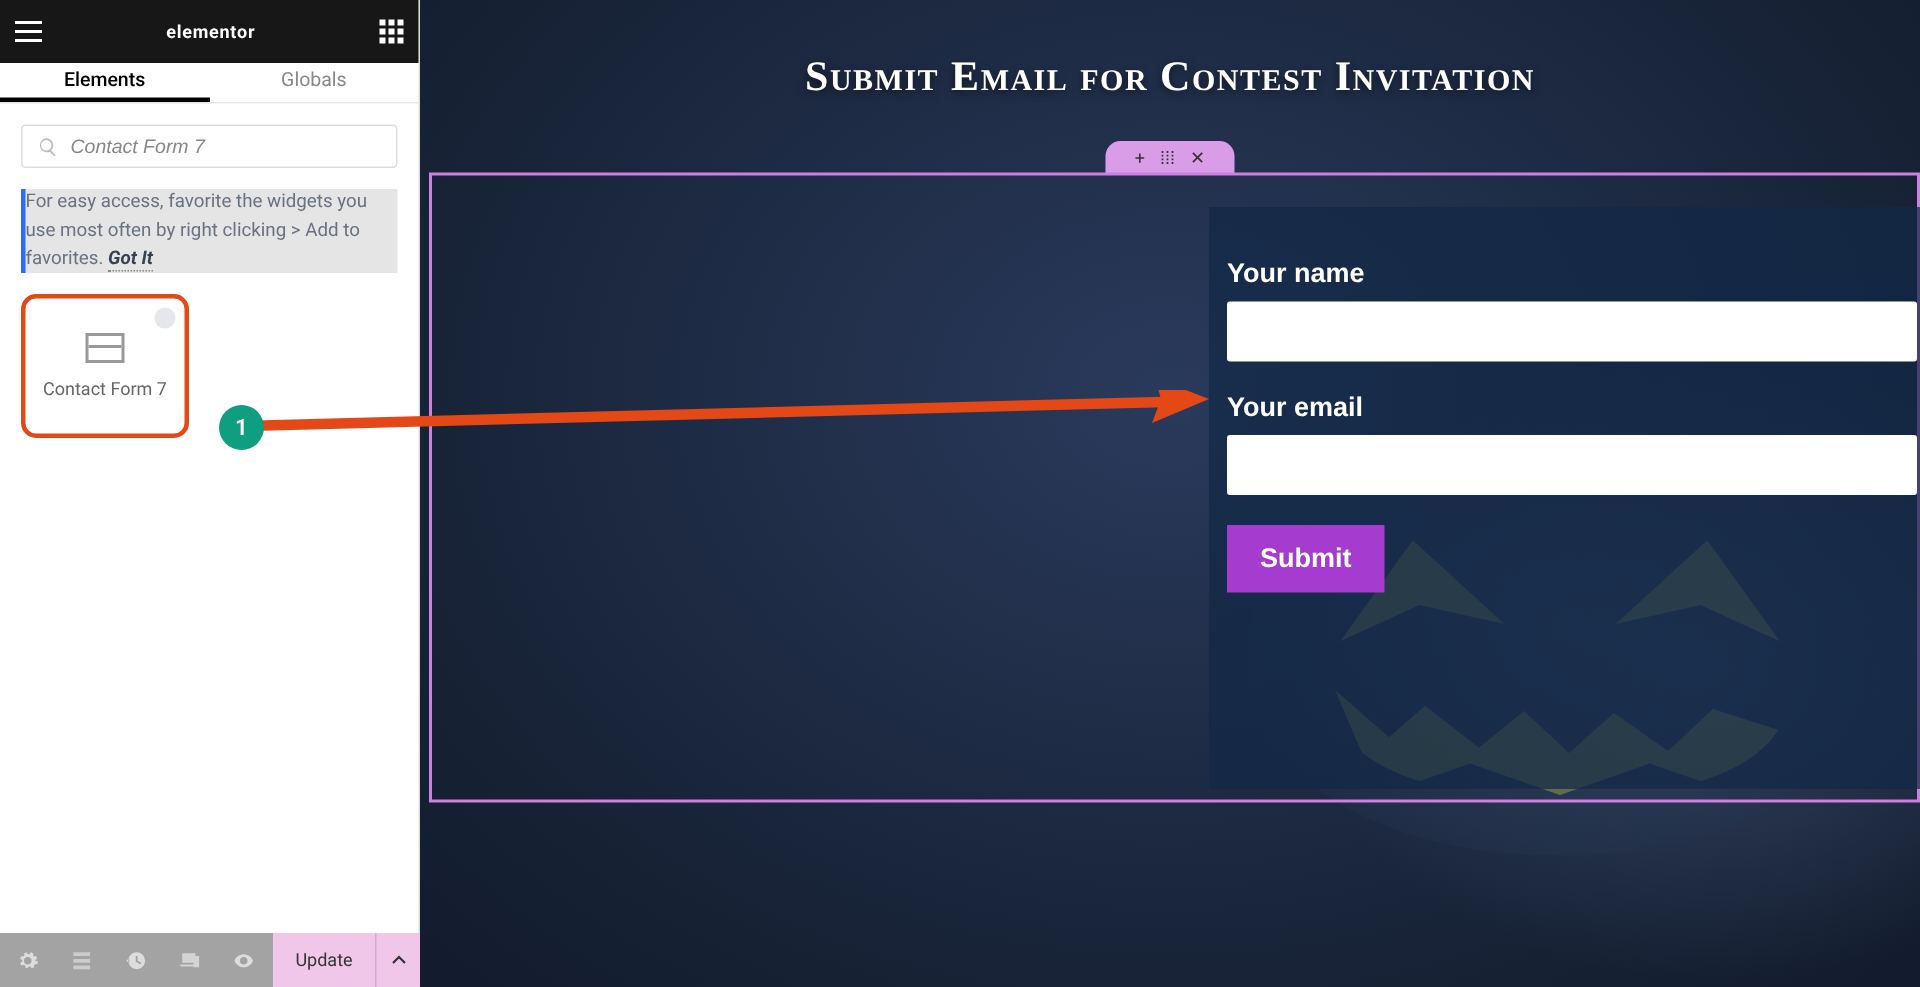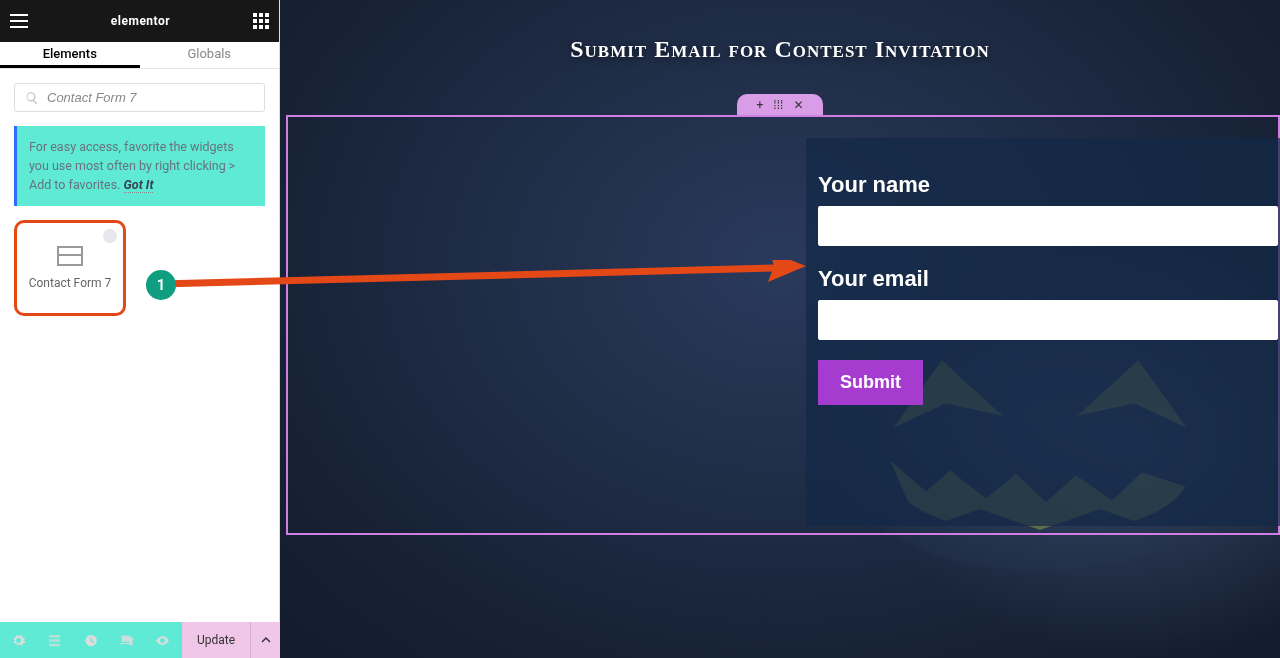--- a/index.html
+++ b/index.html
@@ -57,22 +57,21 @@
       padding: 6px 10px; gap: 8px;
     }
     .search svg { width: 14px; height: 14px; fill: #bbb; }
     .search input {
       border: none; outline: none; font-size: 13px; color: #888;
       font-style: italic; flex: 1; background: transparent;
     }
     .tip {
       margin: 0 14px;
       border-left: 3px solid #2e6cff;
-      background: #5eead4;
-      padding: 12px;
+      background: #e5e5e5;
       font-size: 12.5px;
       color: #6a7280;
       line-height: 1.5;
     }
     .tip .got-it { font-weight: 700; font-style: italic; color: #374151; border-bottom: 1px dotted #888; cursor: pointer; }
     .widget-grid { padding: 14px; display: flex; }
     .widget-card {
       width: 112px; height: 96px;
       border: 3px solid #e44817;
       border-radius: 10px;
@@ -91,21 +90,21 @@
     }
     .widget-card .wlabel { font-size: 12px; color: #666; }
     .widget-card .ext-badge {
       position: absolute; top: 6px; right: 6px;
       width: 14px; height: 14px; border-radius: 50%;
       background: #e5e7eb;
     }
     .footer {
       position: absolute; bottom: 0; left: 0; width: 280px; height: 36px;
       display: flex; align-items: stretch;
-      background: #5eead4;
+      background: #a3a3a3;
     }
     .footer .ficon {
       width: 36px; display: flex; align-items: center; justify-content: center;
       color: #ddd; cursor: pointer;
     }
     .footer .ficon svg { width: 15px; height: 15px; fill: #ddd; }
     .footer .update {
       margin-left: auto; width: 68px; background: #f0c7e9;
       color: #333; font-size: 12px; display: flex; align-items: center; justify-content: center;
       cursor: pointer;
@@ -154,21 +153,21 @@
     .pumpkin .eye.right { right: 60px; transform: scaleX(-1) rotate(-6deg); }
     .pumpkin .mouth {
       position: absolute; left: 60px; right: 60px; top: 190px; height: 70px;
       background: #c9d84a;
       clip-path: polygon(0% 0%, 12% 45%, 20% 15%, 32% 55%, 42% 20%, 52% 60%, 62% 22%, 74% 58%, 84% 18%, 100% 40%, 90% 100%, 70% 70%, 50% 100%, 30% 70%, 10% 100%);
       border-radius: 0 0 120px 120px / 0 0 60px 60px;
     }
     .heading {
       position: absolute; top: 36px; left: 0; right: 0;
       text-align: center; color: #fff;
-      font-size: 24px; font-weight: 800;
+      font-size: 28px; font-weight: 800;
       letter-spacing: 1px;
       font-variant: small-caps;
       text-shadow: 0 2px 6px rgba(0,0,0,.5);
       font-family: "Georgia", serif;
     }
     .section-tab {
       position: absolute; top: 94px; left: 50%; transform: translateX(-50%);
       background: #d99de8;
       height: 22px; width: 86px;
       border-radius: 10px 10px 0 0;
@@ -181,21 +180,21 @@
       height: 420px;
       border: 2px solid #cf7fe1;
     }
     .form-panel {
       position: absolute; top: 138px; right: 0;
       width: 474px; height: 388px;
       background: rgba(18,40,70,.72);
       padding: 34px 0 0 12px;
     }
     .form-panel label {
-      color: #fff; font-size: 22px; font-weight: 600; display: block; margin-bottom: 8px;
+      color: #fff; font-size: 18px; font-weight: 600; display: block; margin-bottom: 8px;
       font-family: Verdana, sans-serif;
     }
     .form-panel input[type=text] {
       width: 460px; height: 40px; border: none; background: #fff;
       padding: 0 10px; font-size: 14px; margin-bottom: 20px;
       border-radius: 2px;
     }
     .form-panel .submit-btn {
       background: #a63bcf; color: #fff; border: none;
       padding: 12px 22px; font-size: 18px; font-weight: 600;

